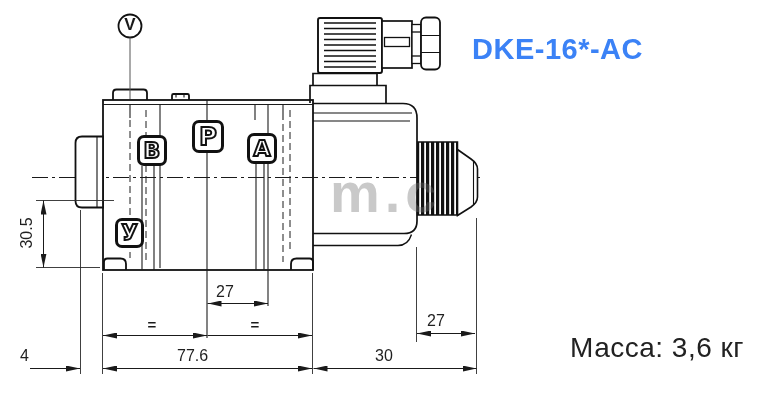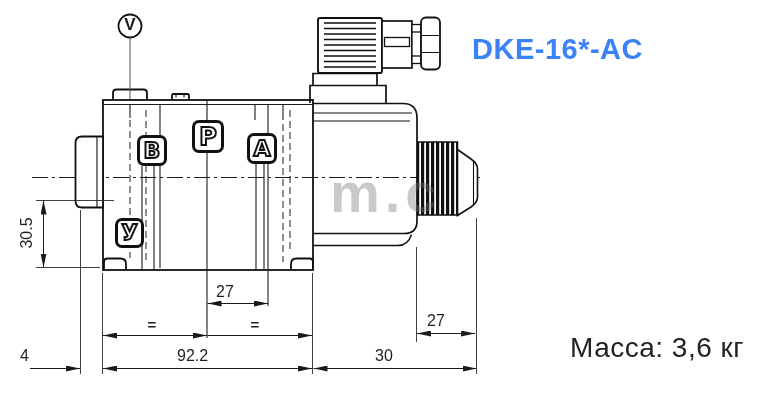--- a/index.html
+++ b/index.html
@@ -156,19 +156,19 @@
 
   <div class="label dim" style="left:216px;top:283px;width:40px;">27</div>
 
   <div class="label eq" style="left:142px;top:316px;width:20px;">=</div>
   <div class="label eq" style="left:245px;top:316px;width:20px;">=</div>
 
   <div class="label dim" style="left:427px;top:312px;width:40px;">27</div>
 
   <div class="label dim" style="left:20px;top:347px;width:36px;">4</div>
 
-  <div class="label dim" style="left:177px;top:347px;width:60px;">92.2</div>
+  <div class="label dim" style="left:177px;top:347px;width:60px;">77.6</div>
 
   <div class="label dim" style="left:375px;top:347px;width:40px;">30</div>
 
   <div class="label mass" style="left:570px;top:332px;">Масса: 3,6 кг</div>
 
 </div>
 
 </body></html>

